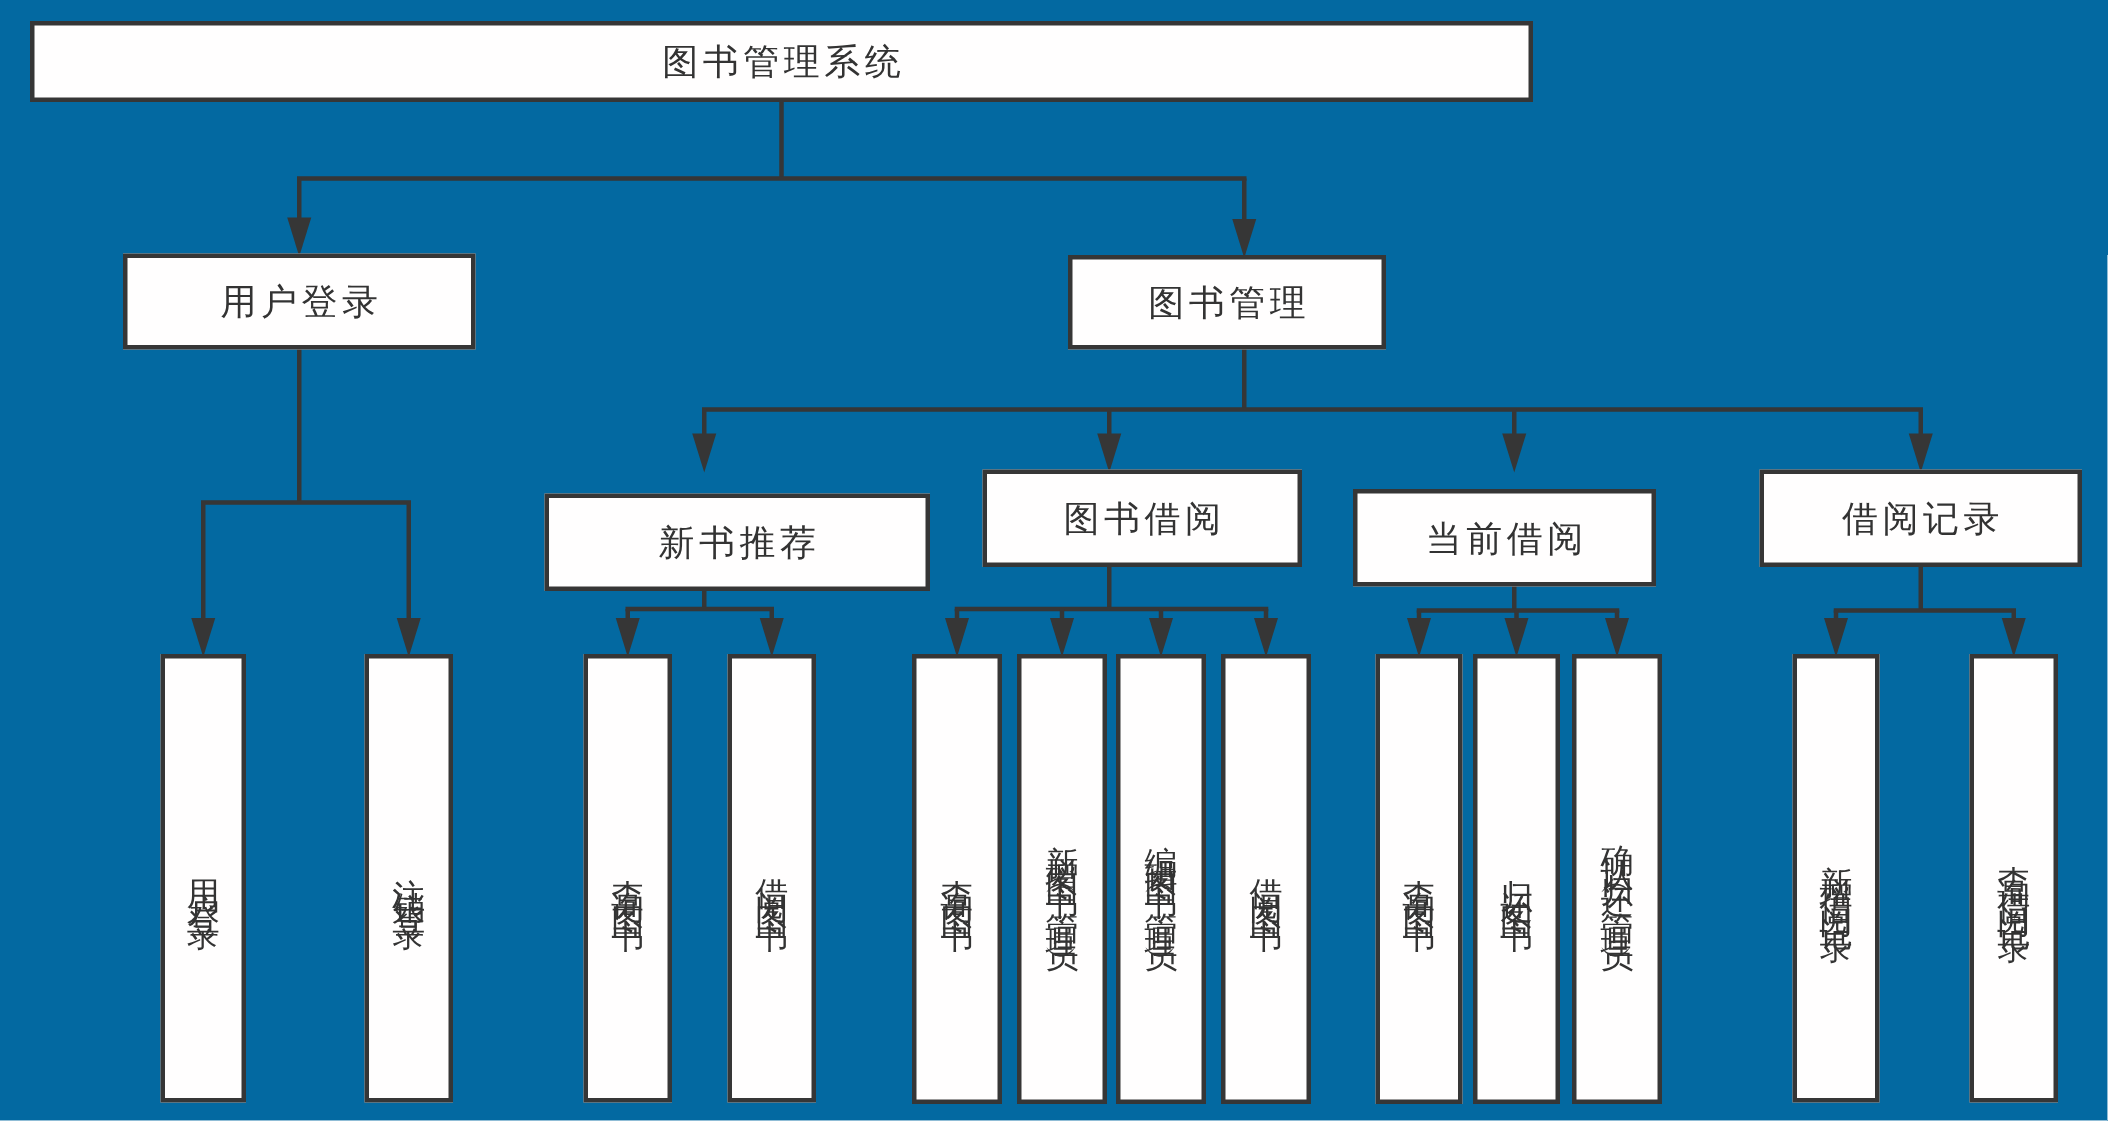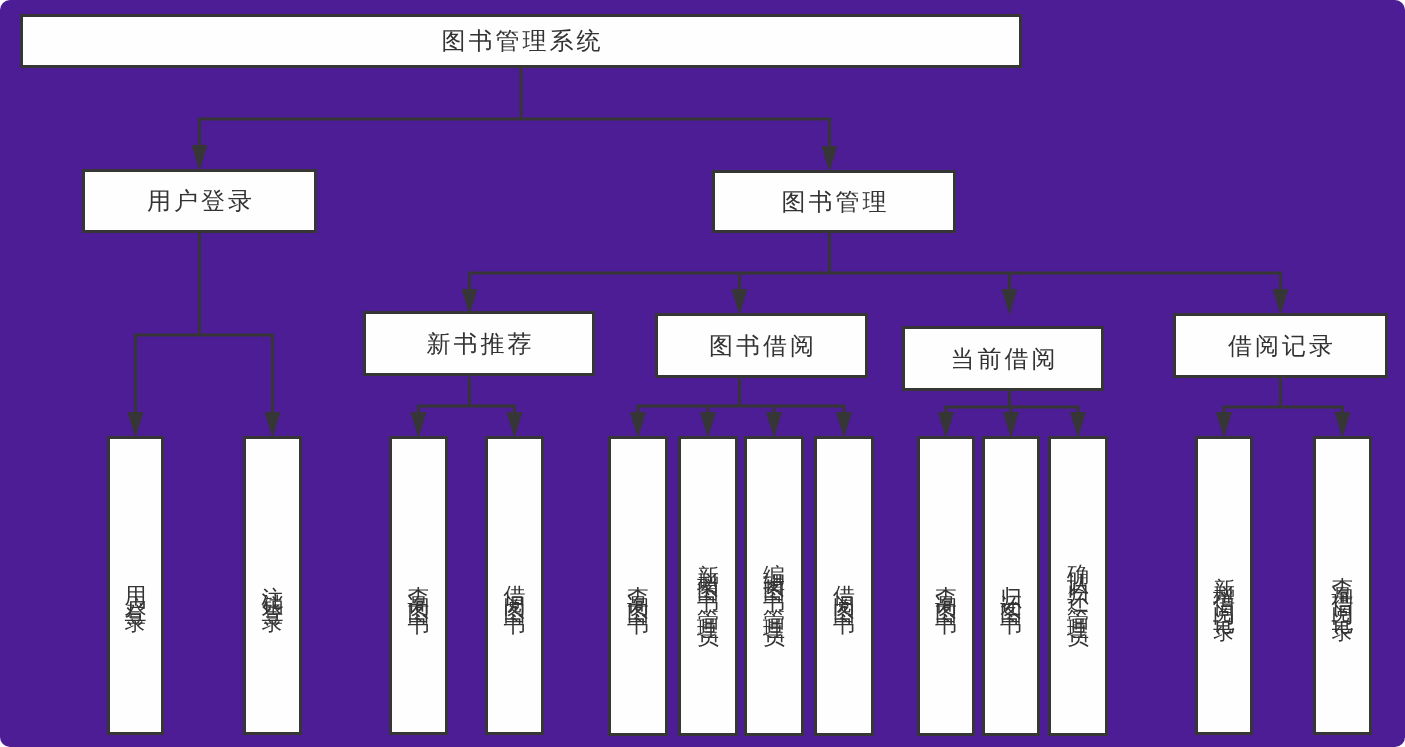--- a/index.html
+++ b/index.html
@@ -1,19 +1,18 @@
 <!DOCTYPE html>
 <html><head>
 <meta charset="utf-8">
 <style>
   html,body{margin:0;padding:0;background:#ffffff;}
   .canvas{
-    position:relative;width:1405px;height:747px;background:#4c1d95;overflow:hidden;
+    position:relative;width:1405px;height:747px;background:#0369a1;overflow:hidden;
     font-family:"Liberation Sans","DejaVu Sans",sans-serif;
-    border-radius:10px;
   }
   #connectors{position:absolute;left:0;top:0;width:1405px;height:747px;}
   .node{
     position:absolute;box-sizing:border-box;border:3px solid #363636;background:#fffefe;
     display:flex;align-items:center;justify-content:center;
     color:#333333;white-space:nowrap;
   }
   .node.h{font-size:24px;letter-spacing:3px;text-indent:3px;}
   .node.v{
     writing-mode:vertical-rl;text-orientation:mixed;
@@ -80,22 +79,22 @@
       <line x1="1280.5" y1="377" x2="1280.5" y2="407" stroke="#363636" stroke-width="3"></line>
       <line x1="1222.5" y1="407" x2="1344" y2="407" stroke="#363636" stroke-width="3"></line>
       <line x1="1224" y1="407" x2="1224" y2="416" stroke="#363636" stroke-width="3"></line>
       <polygon points="1216,412 1232,412 1224,438" fill="#363636"></polygon>
       <line x1="1342.5" y1="407" x2="1342.5" y2="416" stroke="#363636" stroke-width="3"></line>
       <polygon points="1334.5,412 1350.5,412 1342.5,438" fill="#363636"></polygon>
     </svg>
   <div id="nodes">
       <div class="node h" style="left: 20px; top: 14px; width: 1002px; height: 54px;">图书管理系统</div>
       <div class="node h" style="left: 82px; top: 169px; width: 235px; height: 64px;">用户登录</div>
-      <div class="node h" style="left: 712px; top: 170px; width: 244px; height: 63px;">图书管理</div>
-      <div class="node h" style="left: 363px; top: 311px; width: 232px; height: 65px;">新书推荐</div>
+      <div class="node h" style="left: 712px; top: 170px; width: 212px; height: 63px;">图书管理</div>
+      <div class="node h" style="left: 363px; top: 329px; width: 257px; height: 65px;">新书推荐</div>
       <div class="node h" style="left: 655px; top: 313px; width: 213px; height: 65px;">图书借阅</div>
       <div class="node h" style="left: 902px; top: 326px; width: 202px; height: 65px;">当前借阅</div>
       <div class="node h" style="left: 1173px; top: 313px; width: 215px; height: 65px;">借阅记录</div>
       <div class="node v" style="left: 107px; top: 436px; width: 57px; height: 299px;">用户登录</div>
       <div class="node v" style="left: 243px; top: 436px; width: 59px; height: 299px;">注销登录</div>
       <div class="node v" style="left: 389px; top: 436px; width: 59px; height: 299px;">查询图书</div>
       <div class="node v" style="left: 485px; top: 436px; width: 59px; height: 299px;">借阅图书</div>
       <div class="node v" style="left: 608px; top: 436px; width: 60px; height: 300px;">查询图书</div>
       <div class="node v" style="left: 678px; top: 436px; width: 60px; height: 300px;">新增图书（管理员）</div>
       <div class="node v" style="left: 744px; top: 436px; width: 60px; height: 300px;">编辑图书（管理员）</div>

